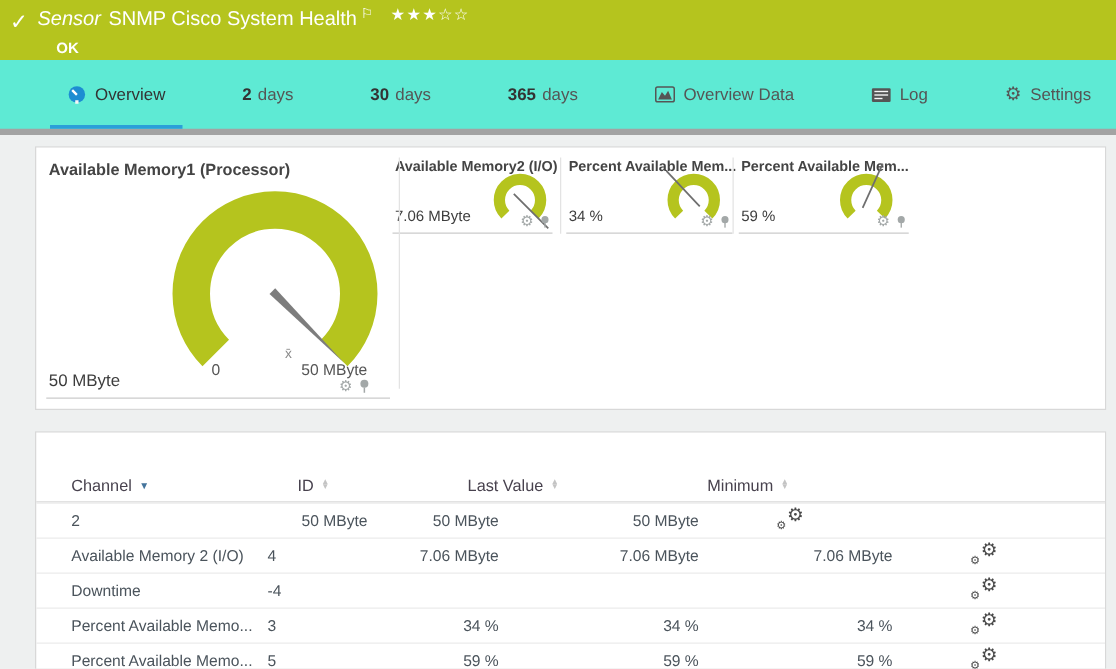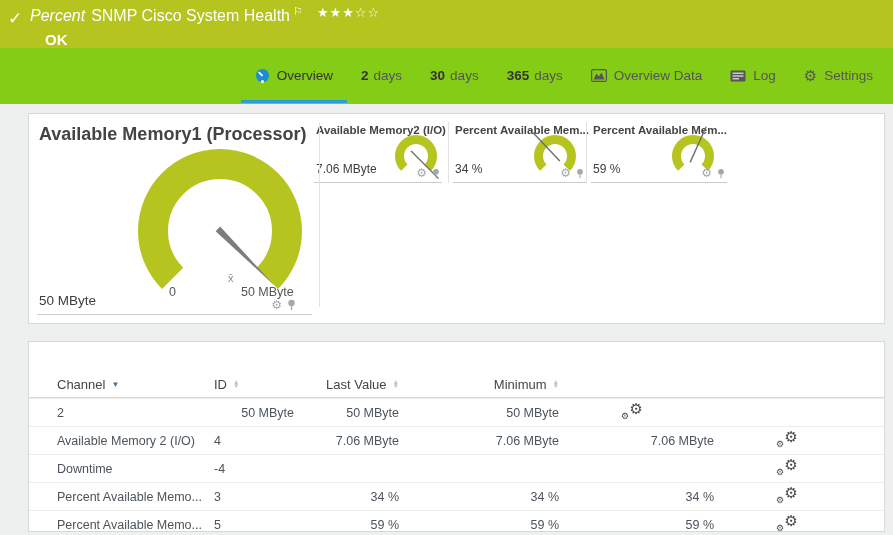--- a/index.html
+++ b/index.html
@@ -9,41 +9,41 @@
     font-family:"Liberation Sans","DejaVu Sans",sans-serif;
     -webkit-font-smoothing:antialiased;
   }
   
   .sensor-header{position:relative;height:48px;background:#b5c41e;color:#fff;}
   .check-icon{position:absolute;left:8px;top:8px;font-size:17px;font-weight:bold;}
   .title-line{position:absolute;left:30px;top:7px;font-size:16px;white-space:nowrap;}
   .title-line .kind{font-style:italic;margin-right:6px;}
   .flag-icon{font-size:11px;position:relative;top:-6px;margin-left:3px;}
   .stars{font-size:13px;letter-spacing:1px;position:relative;top:-4px;margin-left:14px;cursor:pointer;}
-  .status-ok{position:absolute;left:45px;top:31px;font-size:15px;font-weight:bold;}
-  
-  .tabbar{height:55px;background:#84cc16;border-bottom:1px solid #a3a3a3;
-    display:flex;justify-content:flex-end;align-items:stretch;
+  .status-ok{position:absolute;left:45px;top:31px;font-size:12px;font-weight:bold;}
+  
+  .tabbar{height:55px;background:#5eead4;border-bottom:5px solid #a3a3a3;
+    display:flex;justify-content:space-between;align-items:stretch;
     padding:0 6px 0 40px;}
   .tab{position:relative;display:flex;align-items:center;gap:7px;
     padding:0 14px;font-size:13.5px;color:#555;cursor:pointer;white-space:nowrap;}
   .tab .num{font-weight:bold;color:#333;margin-right:-2px;}
   .tab.active{color:#333;}
   .tab.active::after{content:"";position:absolute;left:0;right:0;bottom:0;height:3px;background:#2b9fd9;}
   .ticon{display:inline-flex;align-items:center;}
   .gear-glyph{font-size:15px;line-height:1;color:#555;}
   
   .panel{background:#fff;border:1px solid #d8d8d8;margin:0 8px 0 28px;position:relative;}
   .gauge-panel{margin-top:9px;height:209px;}
   .table-panel{margin-top:17px;height:189px;}
   
   .tile{position:absolute;border-bottom:1px solid #ccc;}
   .tile-main{left:8px;top:8px;width:275px;height:192px;}
   .tile-title{position:absolute;left:2px;top:2px;font-weight:bold;color:#444;}
-  .tile-main .tile-title{font-size:18px;}
+  .tile-main .tile-title{font-size:13px;}
   .tile-small .tile-title{font-size:11.5px;white-space:nowrap;}
   .tile-value{position:absolute;left:2px;bottom:6px;color:#3d3d3d;}
   .tile-main .tile-value{font-size:13.5px;}
   .tile-small .tile-value{font-size:12px;}
   .tile-icons{position:absolute;display:flex;gap:5px;align-items:flex-end;}
   .tile-main .tile-icons{right:16px;bottom:3px;}
   .tile-small .tile-icons{right:2px;bottom:3px;}
   .mini-gear{font-size:12px;line-height:1;color:#a3a8a8;cursor:pointer;}
   .tile-small{top:8px;height:60px;}
   .tile-s1{left:285px;width:128px;}
@@ -56,40 +56,40 @@
   svg{overflow:visible;}
   .gauge-main-svg{position:absolute;left:83px;top:24px;}
   .gauge-small-svg{position:absolute;left:72px;top:6px;}
   .scale-label{font-size:12.5px;fill:#555;}
   .avg-marker{font-size:11px;fill:#8a8a8a;}
   
   .table-panel{padding-top:0;}
   .tbl{margin-top:29px;}
   .trow{display:grid;grid-template-columns:157px 80px 105px 160px 155px 1fr;
     align-items:center;padding-left:28px;font-size:12.5px;color:#4b545c;}
-  .thead{height:26px;color:#48424e;font-size:13px;}
+  .thead{height:26px;color:#48424e;font-size:13px;gap:24px;}
   .tbody-row{height:27px;border-top:1px solid #ececec;}
   .thead{border-bottom:1px solid #d9d9d9;}
   .cell-r{text-align:right;justify-self:stretch;}
   .hcell{display:flex;align-items:center;cursor:pointer;}
   .hcell.right{justify-content:flex-end;}
   .sort-desc{color:#44749c;font-size:8px;margin-left:6px;}
   .sort-both{display:inline-flex;flex-direction:column;margin-left:6px;color:#c4c4c4;
     font-size:6.5px;line-height:4.5px;}
   .gear2{position:relative;display:inline-block;width:22px;height:18px;margin-left:62px;cursor:pointer;}
   .gbig{position:absolute;right:0;top:-1px;font-size:15px;color:#4a4a4a;line-height:1;}
   .gsmall{position:absolute;left:0;bottom:-1px;font-size:9px;color:#4a4a4a;line-height:1;}
 </style>
 </head>
 <body>
 
 <div class="sensor-header">
   <span class="check-icon">✓</span>
   <div class="title-line">
-    <span class="kind">Percent</span><span>SNMP Cisco System Health</span><span class="flag-icon">⚐</span><span class="stars">★★★☆☆</span>
+    <span class="kind">Sensor</span><span>SNMP Cisco System Health</span><span class="flag-icon">⚐</span><span class="stars">★★★☆☆</span>
   </div>
   <div class="status-ok">OK</div>
 </div>
 
 <div class="tabbar">
   <div class="tab active">
     <span class="ticon">
       <svg width="15" height="15" viewBox="0 0 16 16">
           <circle cx="8" cy="8" r="7" fill="#1d8dd2"></circle>
           <line x1="8" y1="8.4" x2="4" y2="4.4" stroke="#fff" stroke-width="2"></line>

